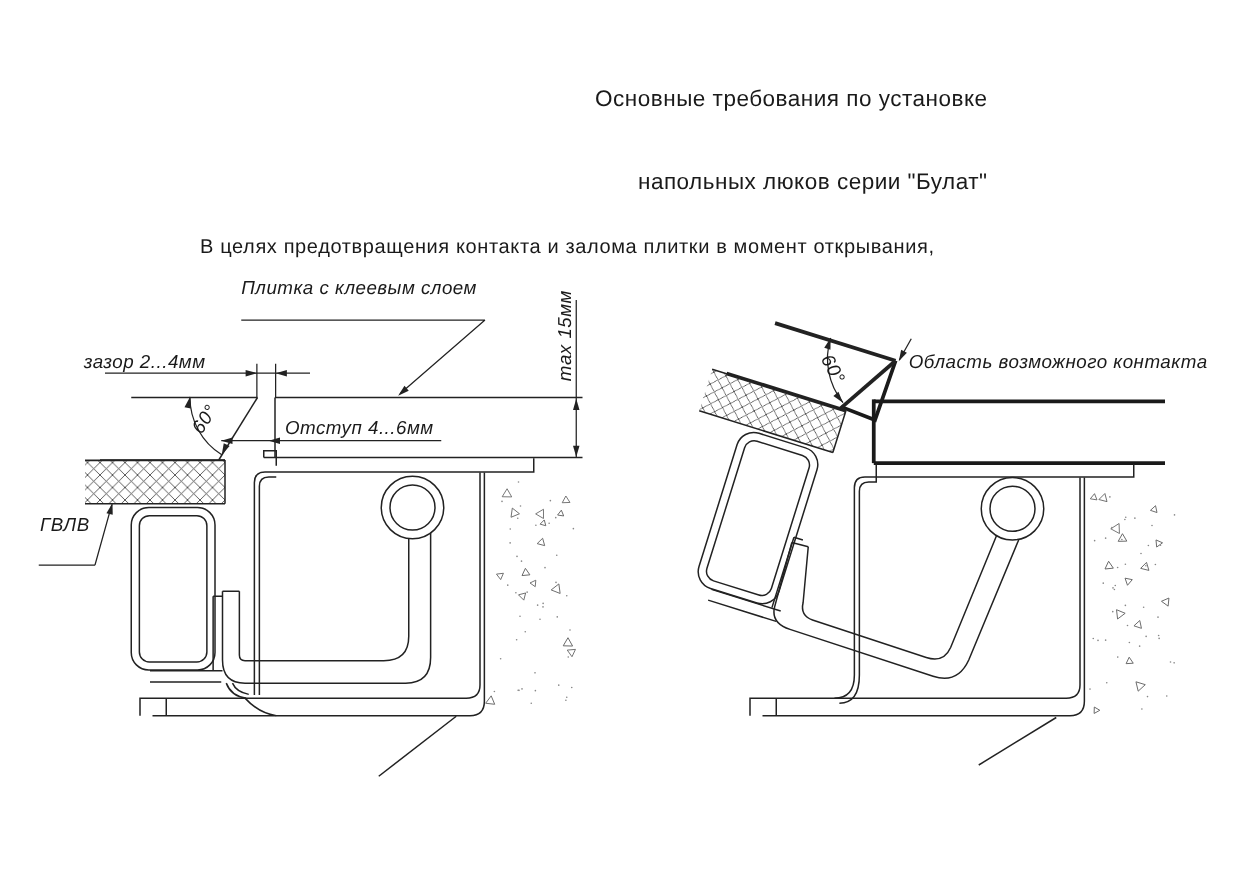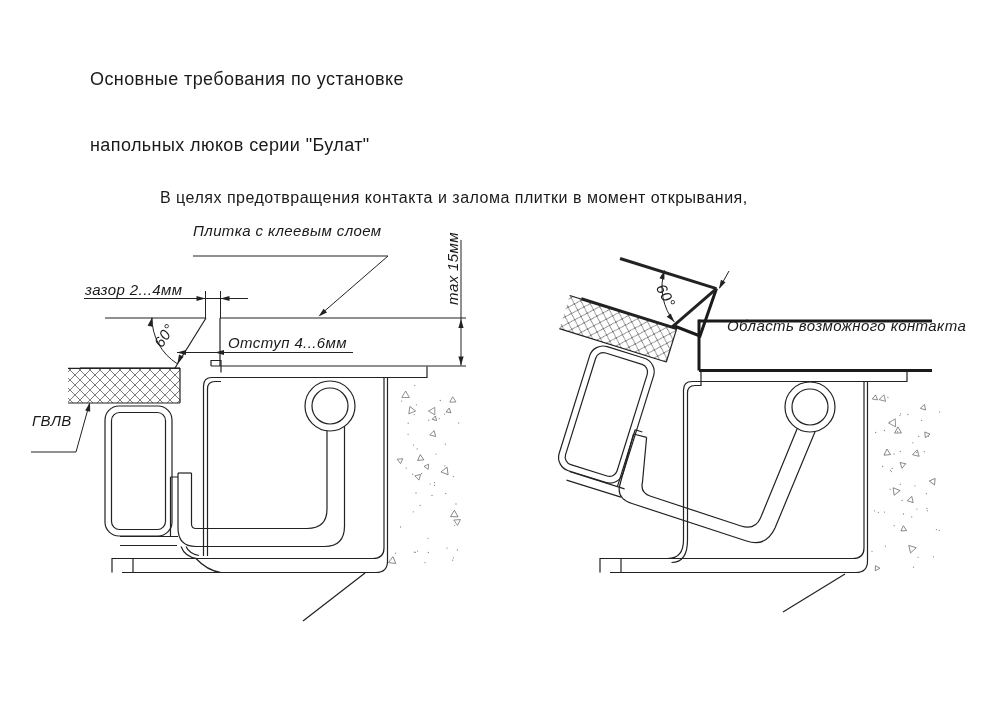--- a/index.html
+++ b/index.html
@@ -1,31 +1,31 @@
 <!DOCTYPE html>
 <html><head>
 <meta charset="utf-8">
 <style>
   html,body{margin:0;padding:0;background:#fff;}
   #page{position:relative;width:1000px;height:707px;background:#ffffff;overflow:hidden;
         font-family:"Liberation Sans",sans-serif;color:#1a1a1a;}
   #drawing{position:absolute;left:0;top:0;z-index:1;}
   .txt{position:absolute;z-index:2;white-space:pre;color:#1a1a1a;}
-  .title{left:90px;top:24px;width:700px;text-align:left;font-size:18px;line-height:22px;
+  .title{left:90px;top:24px;width:700px;text-align:right;font-size:18px;line-height:22px;
          letter-spacing:0.4px;font-style:normal;}
   .subtitle{left:160px;top:142px;font-size:16px;line-height:22.5px;letter-spacing:0.5px;}
   .lbl{font-size:15px;font-style:italic;letter-spacing:0.4px;}
   .lbl-plitka{left:193px;top:222px;font-style:italic;}
-  .lbl-zazor{left:85px;top:281px;}
+  .lbl-zazor{left:67px;top:281px;}
   .lbl-otstup{left:228px;top:334px;}
   .lbl-gvl{left:32px;top:412px;}
   .lbl-max15{left:412px;top:260px;width:80px;text-align:center;transform:rotate(-90deg);}
   .lbl-angle-left{left:144px;top:327px;width:40px;text-align:center;transform:rotate(-57deg);}
   .lbl-angle-right{left:646px;top:287px;width:40px;text-align:center;transform:rotate(62deg);}
-  .lbl-area{left:727px;top:280px;line-height:18.5px;}
+  .lbl-area{left:727px;top:244px;line-height:18.5px;}
   
   .ln{stroke:#222;stroke-width:1.2;fill:none;stroke-linecap:butt;}
   .dim{stroke:#222;stroke-width:1;fill:none;}
   .ah{fill:#222;stroke:none;}
   .conc-t{stroke:#666;stroke-width:0.7;fill:none;}
   .conc-d{fill:#888;stroke:none;}
   #doorShape .tileLine{stroke-width:var(--tw,1.2);}
   .boldTile{--tw:3;}
   .bold{stroke:#1a1a1a;stroke-width:3;fill:none;}
 </style>

